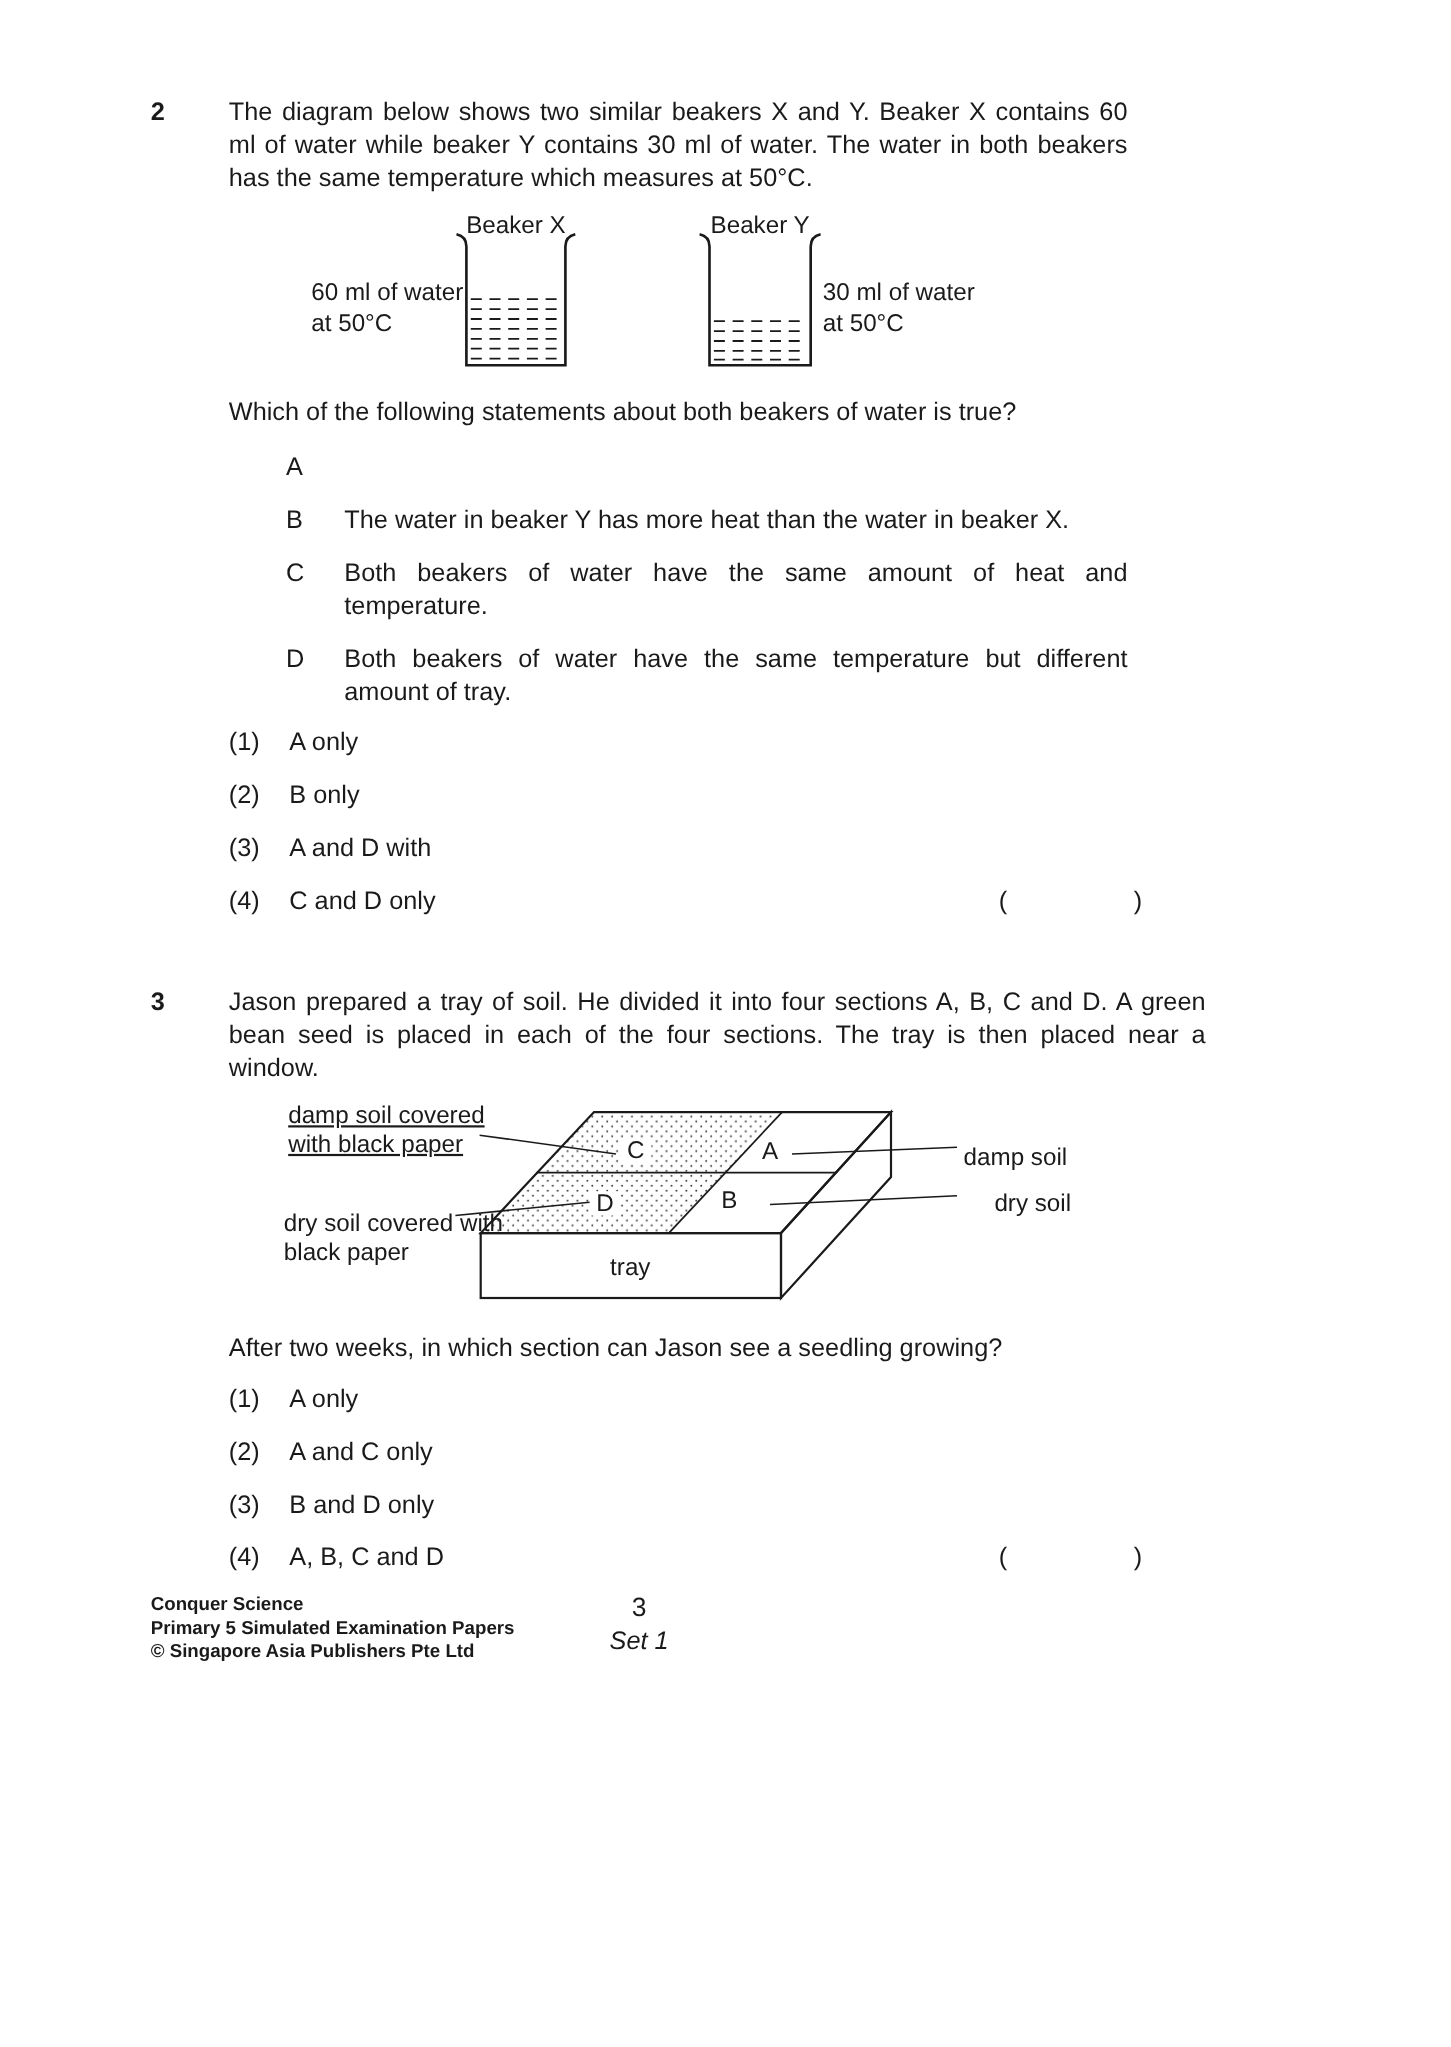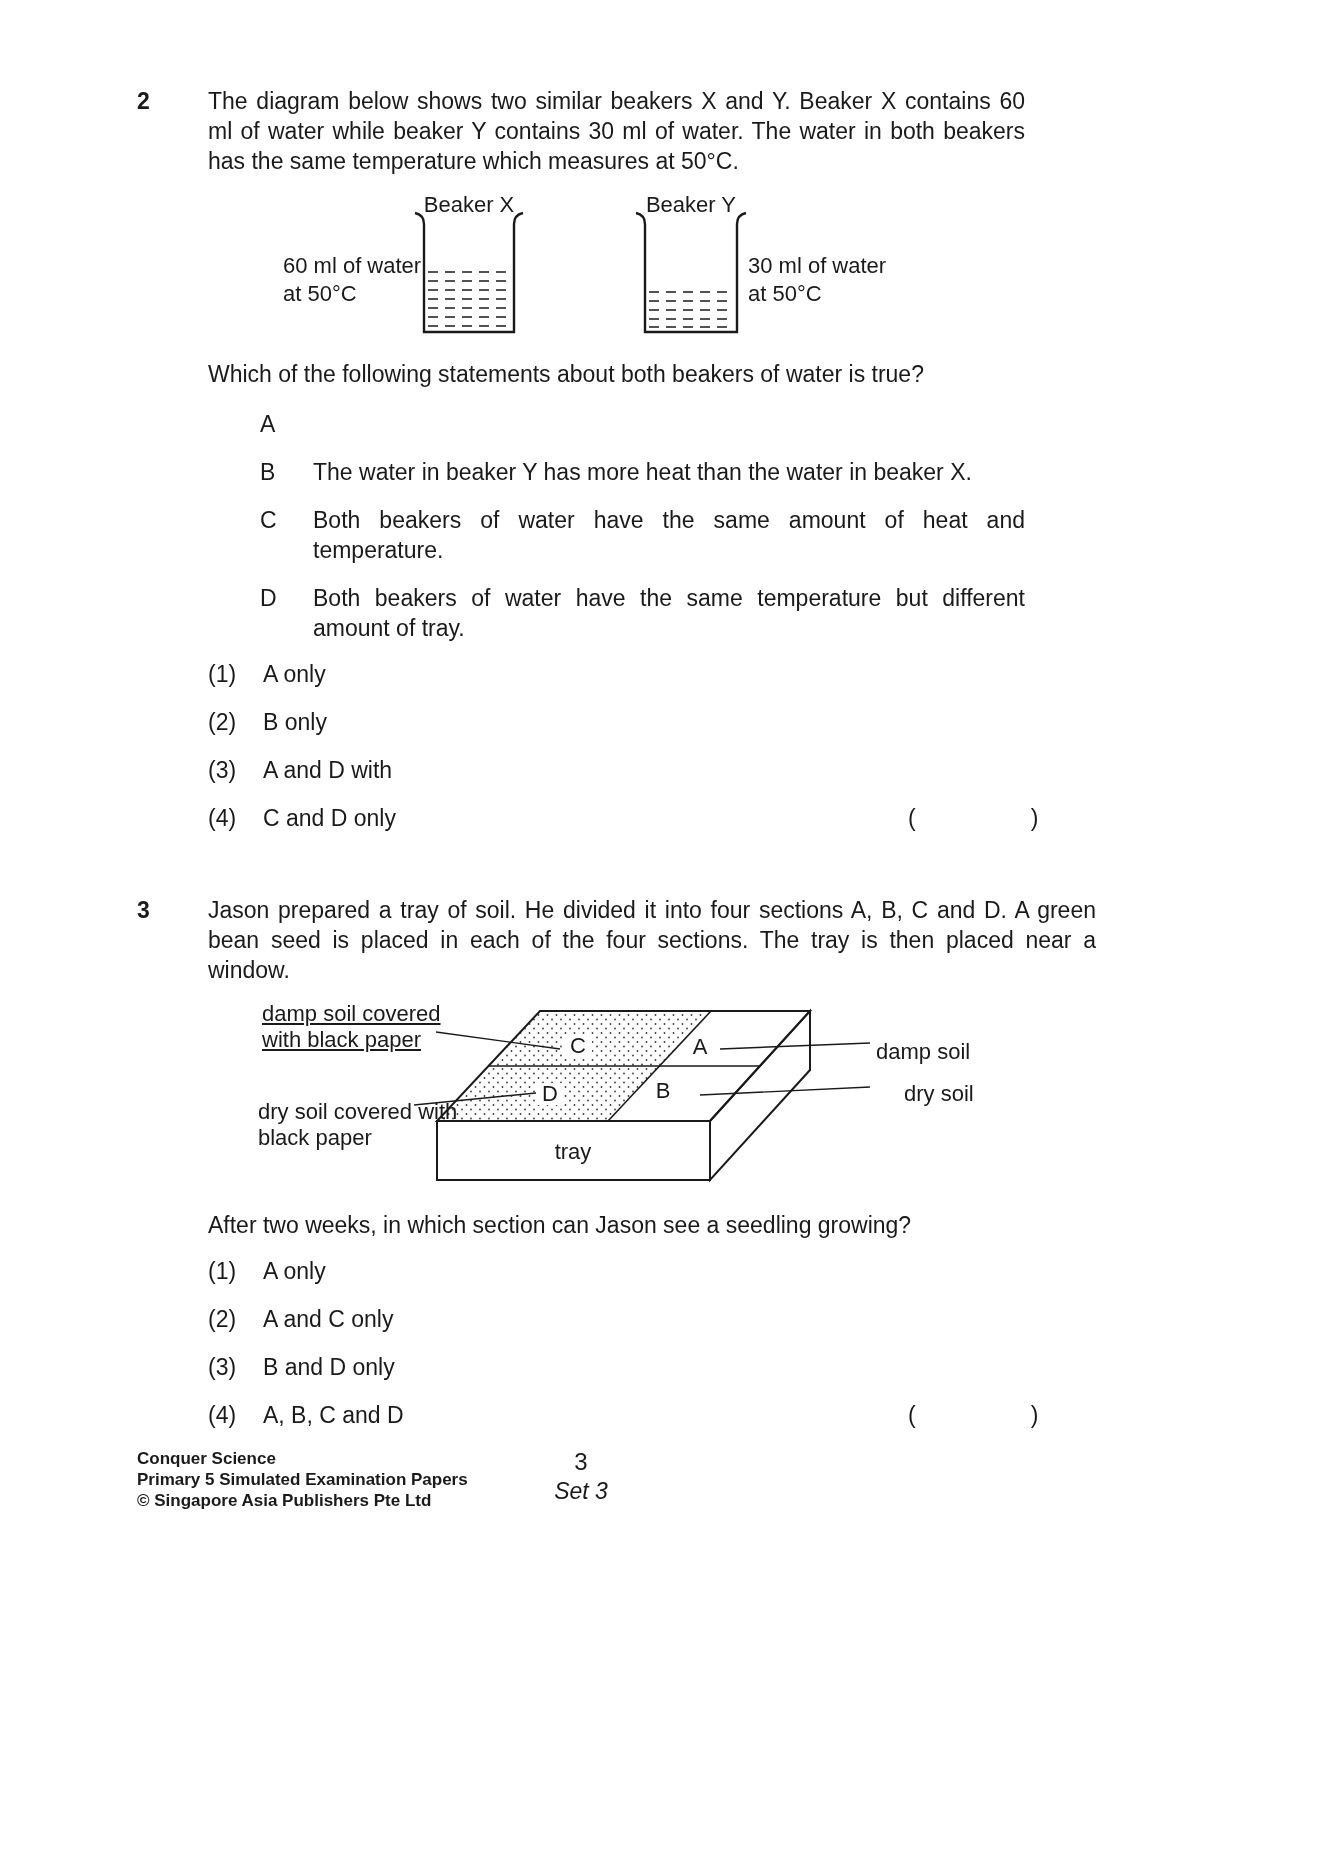--- a/index.html
+++ b/index.html
@@ -216,21 +216,21 @@
           <span class="otext">A, B, C and D</span>
           <span class="bracket">(                  )</span>
         </div>
       </div>
     </div>
   </section>
 
   <footer class="footer">
     <div class="foot-center">
       <div class="pageno">3</div>
-      <div class="setno">Set 3</div>
+      <div class="setno">Set 1</div>
     </div>
     <div class="foot-left">
       <div>Conquer Science</div>
       <div>Primary 5 Simulated Examination Papers</div>
       <div>© Singapore Asia Publishers Pte Ltd</div>
     </div>
   </footer>
 
 </div>
 

